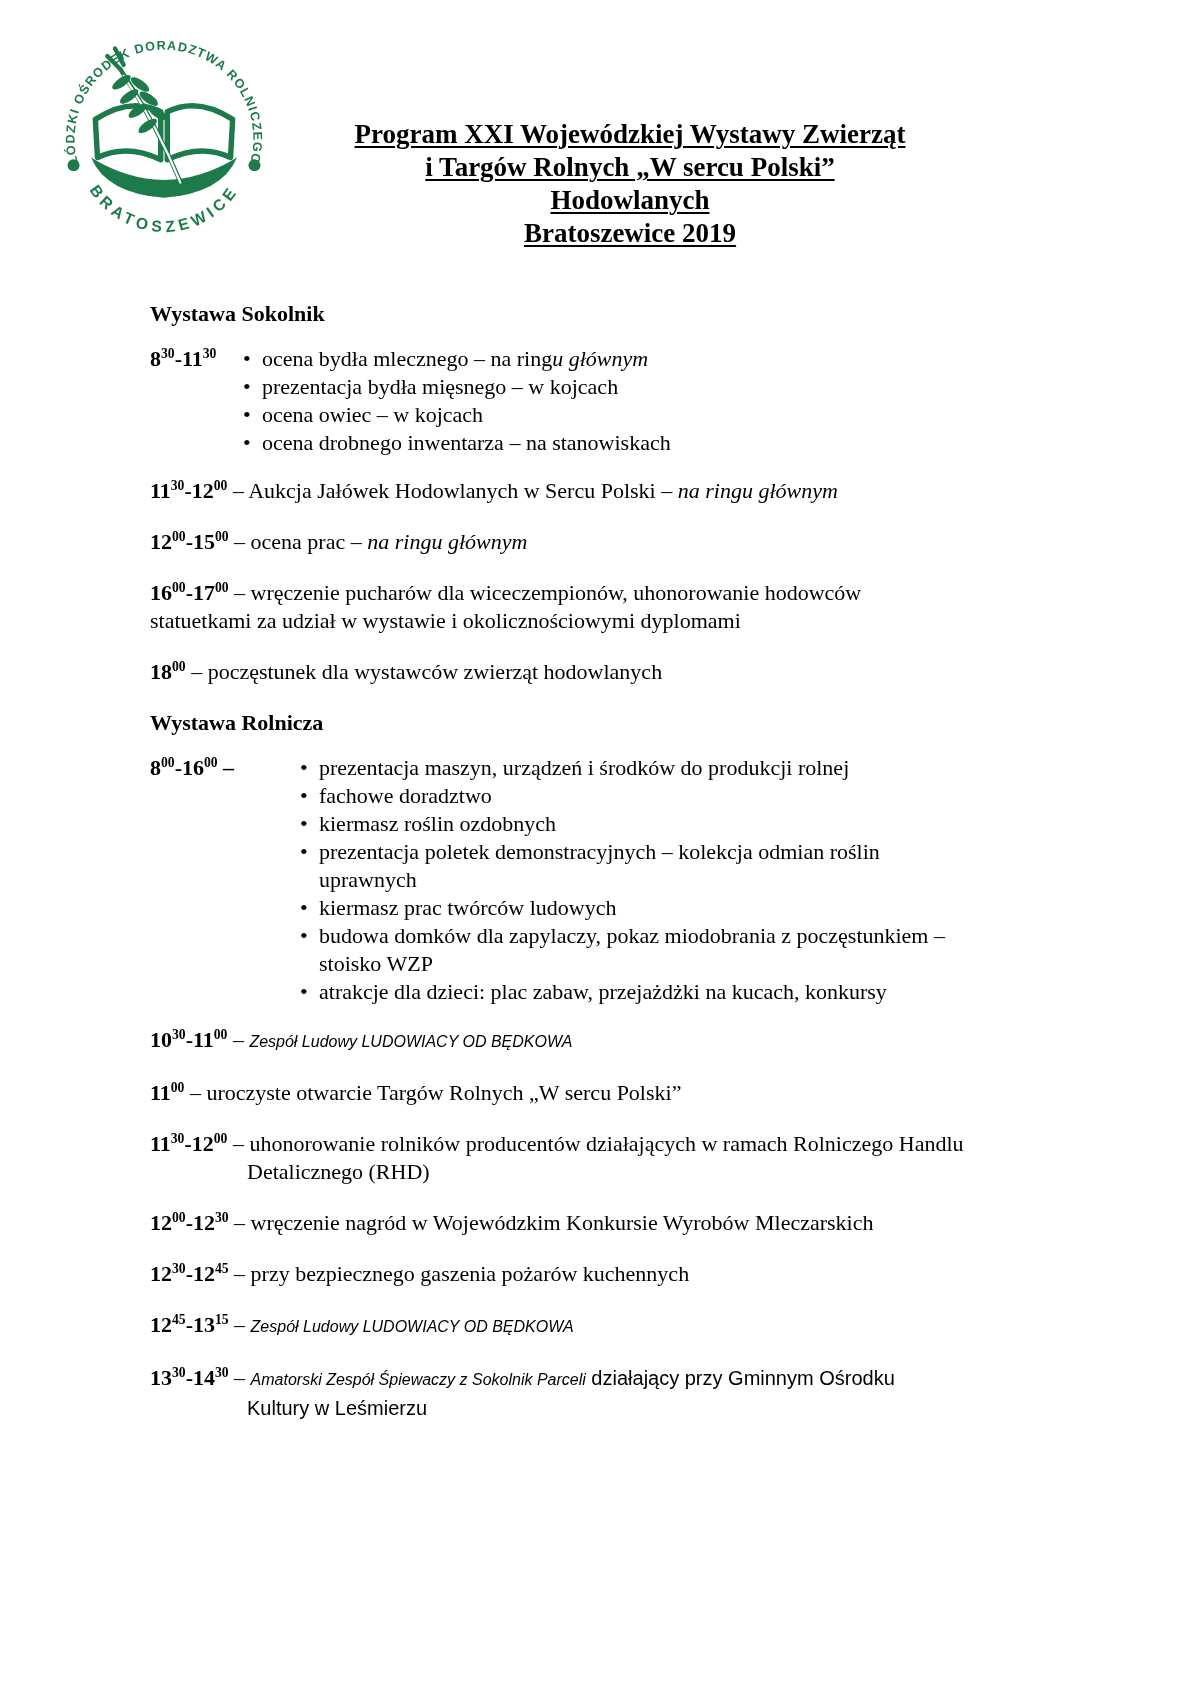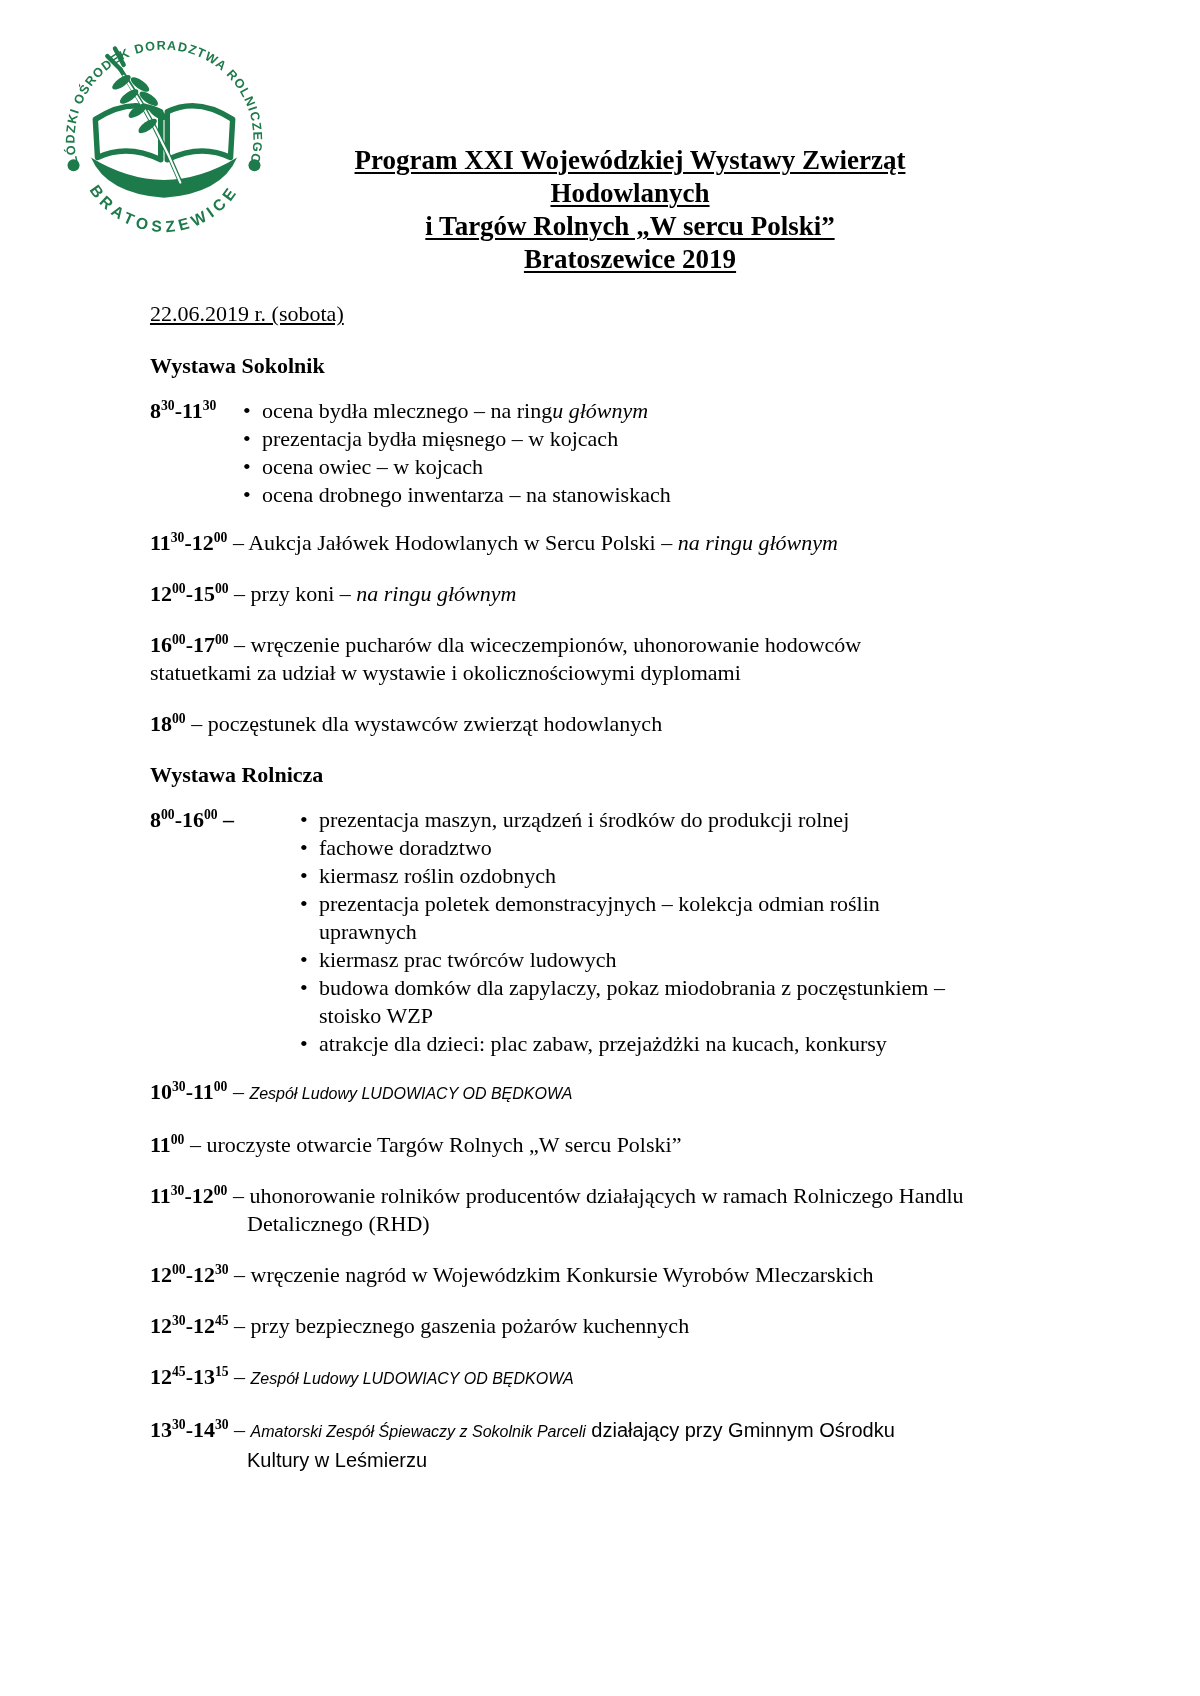--- a/index.html
+++ b/index.html
@@ -19,21 +19,21 @@
     font-weight:bold;
   }
   .logo .arc-top{font-size:11.6px;letter-spacing:1.1px;}
   .logo .arc-bottom{font-size:14.5px;letter-spacing:4px;}
   .lg-fill{fill:var(--logo-green,#1d7a4a);}
   .lg-page{fill:#ffffff;stroke:var(--logo-green,#1d7a4a);stroke-width:5;stroke-linejoin:round;}
   .lg-stem{fill:none;stroke:var(--logo-green,#1d7a4a);stroke-width:4;stroke-linecap:round;}
   .lg-stem-hi{fill:none;stroke:#ffffff;stroke-width:2;stroke-linecap:round;}
   
   .title{
-    position:absolute;left:270px;top:144px;width:720px;
+    position:absolute;left:270px;top:118px;width:720px;
     text-align:center;font-weight:bold;font-size:27px;line-height:33px;
   }
   .tline{text-decoration:underline;text-decoration-thickness:2px;text-underline-offset:3px;}
   
   .content{
     position:absolute;left:150px;top:300px;width:930px;
     font-size:22px;line-height:28px;
   }
   .date-heading{text-decoration:underline;margin-bottom:24px;}
   .section-heading{font-weight:bold;margin-bottom:17px;}
@@ -87,31 +87,30 @@
         <ellipse class="lg-fill" cx="86" cy="63" rx="10" ry="4" transform="rotate(35 86 63)"></ellipse>
         <ellipse class="lg-fill" cx="76" cy="74" rx="10" ry="4" transform="rotate(-35 76 74)"></ellipse>
         <ellipse class="lg-fill" cx="94" cy="76" rx="10" ry="4" transform="rotate(35 94 76)"></ellipse>
         <ellipse class="lg-fill" cx="85" cy="88" rx="10" ry="4" transform="rotate(-35 85 88)"></ellipse>
       </g>
     </svg>
   </div>
 
   <div class="title">
     <div class="tline">Program XXI Wojewódzkiej Wystawy Zwierząt</div>
+    <div class="tline">i Targów Rolnych „W sercu Polski”</div>
     <div class="tline">Hodowlanych</div>
-    <div class="tline">i Targów Rolnych „W sercu Polski”</div>
     <div class="tline">Bratoszewice 2019</div>
   </div>
 
   <div class="content" id="schedule">
-      <div class="date-heading">22.06.2019 r. (sobota)</div>
       <div class="section-heading">Wystawa Sokolnik</div>
       <div class="entry bullets bullets-narrow"><span class="time">8<sup>30</sup>-11<sup>30</sup></span><div class="bullet-list"><div class="bullet-item"><span class="bullet-dot">•</span><span class="bullet-text"><span>ocena bydła mlecznego – na ring</span><span class="seg-italic">u głównym</span></span></div><div class="bullet-item"><span class="bullet-dot">•</span><span class="bullet-text"><span>prezentacja bydła mięsnego – w kojcach</span></span></div><div class="bullet-item"><span class="bullet-dot">•</span><span class="bullet-text"><span>ocena owiec – w kojcach</span></span></div><div class="bullet-item"><span class="bullet-dot">•</span><span class="bullet-text"><span>ocena drobnego inwentarza – na stanowiskach</span></span></div></div></div>
       <div class="entry"><span class="time">11<sup>30</sup>-12<sup>00</sup></span><span> – Aukcja Jałówek Hodowlanych w Sercu Polski – </span><span class="seg-italic">na ringu głównym</span></div>
-      <div class="entry"><span class="time">12<sup>00</sup>-15<sup>00</sup></span><span> – przy koni – </span><span class="seg-italic">na ringu głównym</span></div>
+      <div class="entry"><span class="time">12<sup>00</sup>-15<sup>00</sup></span><span> – ocena prac – </span><span class="seg-italic">na ringu głównym</span></div>
       <div class="entry"><span class="time">16<sup>00</sup>-17<sup>00</sup></span><span> – wręczenie pucharów dla wiceczempionów, uhonorowanie hodowców
 statuetkami za udział w wystawie i okolicznościowymi dyplomami</span></div>
       <div class="entry"><span class="time">18<sup>00</sup></span><span> – poczęstunek dla wystawców zwierząt hodowlanych</span></div>
       <div class="section-heading">Wystawa Rolnicza</div>
       <div class="entry bullets bullets-wide"><span class="time">8<sup>00</sup>-16<sup>00</sup> –</span><div class="bullet-list"><div class="bullet-item"><span class="bullet-dot">•</span><span class="bullet-text"><span>prezentacja maszyn, urządzeń i środków do produkcji rolnej</span></span></div><div class="bullet-item"><span class="bullet-dot">•</span><span class="bullet-text"><span>fachowe doradztwo</span></span></div><div class="bullet-item"><span class="bullet-dot">•</span><span class="bullet-text"><span>kiermasz roślin ozdobnych</span></span></div><div class="bullet-item"><span class="bullet-dot">•</span><span class="bullet-text"><span>prezentacja poletek demonstracyjnych – kolekcja odmian roślin
 uprawnych</span></span></div><div class="bullet-item"><span class="bullet-dot">•</span><span class="bullet-text"><span>kiermasz prac twórców ludowych</span></span></div><div class="bullet-item"><span class="bullet-dot">•</span><span class="bullet-text"><span>budowa domków dla zapylaczy, pokaz miodobrania z poczęstunkiem –
 stoisko WZP</span></span></div><div class="bullet-item"><span class="bullet-dot">•</span><span class="bullet-text"><span>atrakcje dla dzieci: plac zabaw, przejażdżki na kucach, konkursy</span></span></div></div></div>
       <div class="entry"><span class="time">10<sup>30</sup>-11<sup>00</sup></span><span> – </span><span class="seg-sans-italic">Zespół Ludowy LUDOWIACY OD BĘDKOWA</span></div>
       <div class="entry"><span class="time">11<sup>00</sup></span><span class="seg-bold"> – uroczyste otwarcie Targów Rolnych „W sercu Polski”</span></div>
       <div class="entry hang"><span class="time">11<sup>30</sup>-12<sup>00</sup></span><span> – uhonorowanie rolników producentów działających w ramach Rolniczego Handlu

